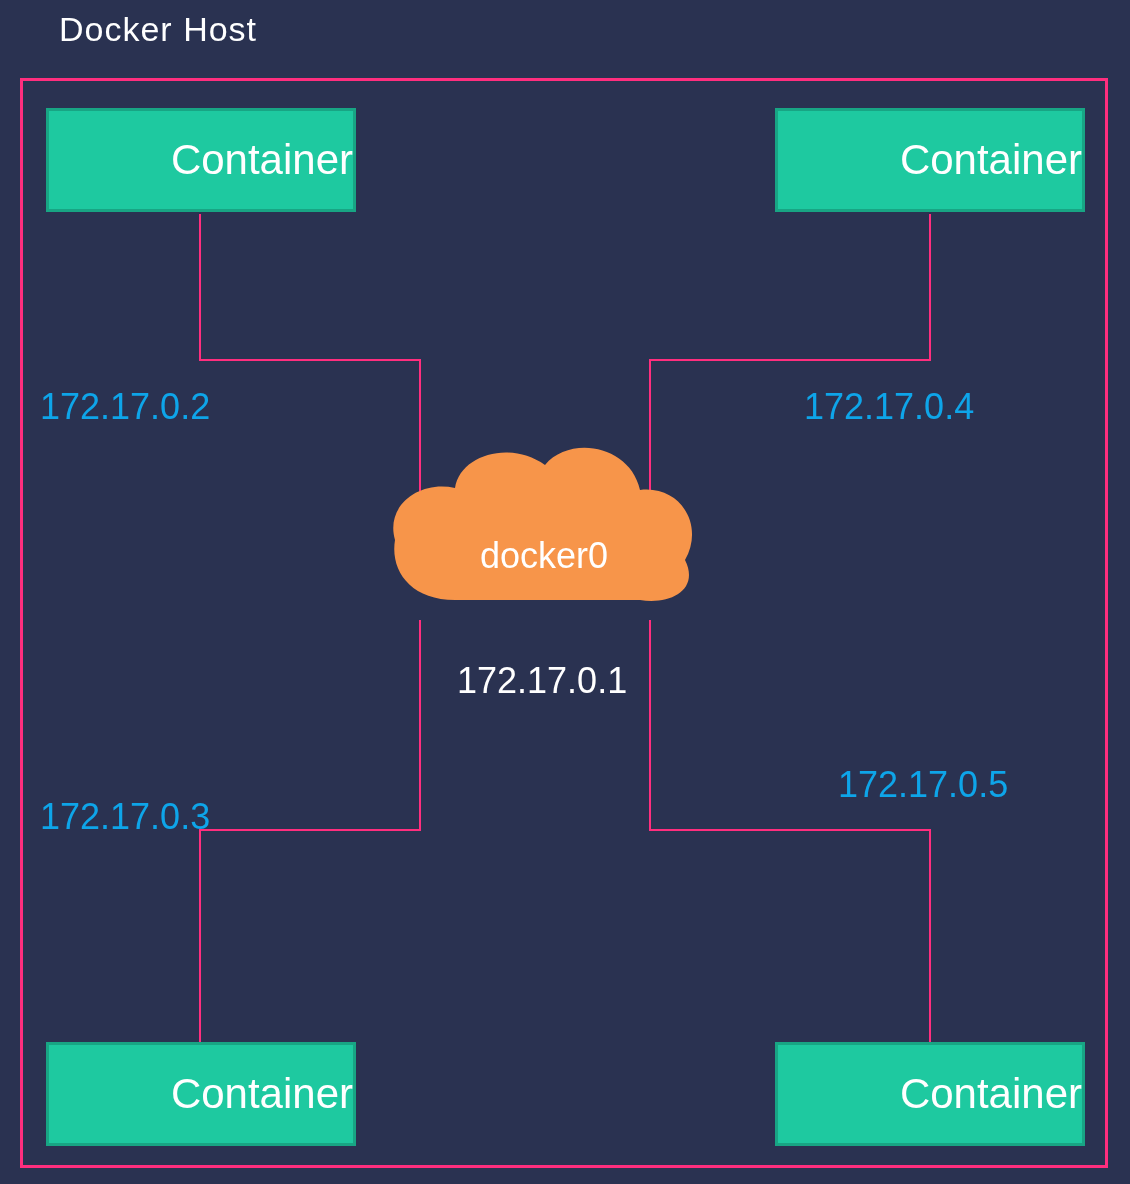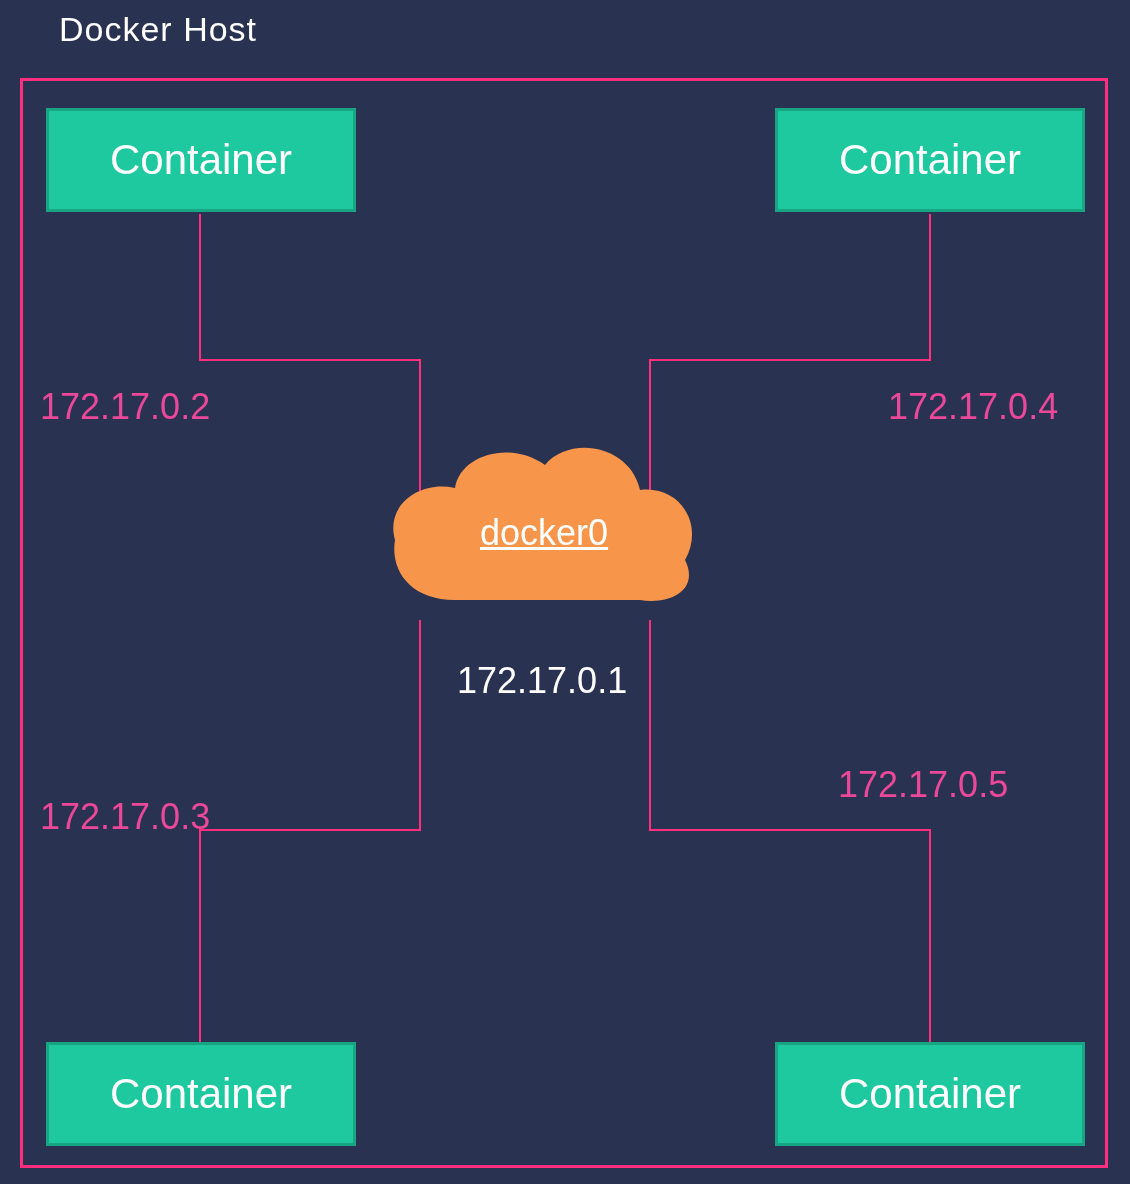--- a/index.html
+++ b/index.html
@@ -29,30 +29,30 @@
     border: 3px solid #ff2e7e;
   }
   .container-box {
     position: absolute;
     width: 310px;
     height: 104px;
     background: #1ec9a0;
     border: 3px solid #18a584;
     display: flex;
     align-items: center;
-    justify-content: center;
+    justify-content: flex-end;
     font-size: 42px;
     font-weight: 300;
     color: #ffffff;
   }
   .ip-label {
     position: absolute;
     font-size: 36px;
     font-weight: 300;
-    color: #ec4899;
+    color: #0ea5e9;
   }
   .bridge-label {
     position: absolute;
     font-size: 36px;
     font-weight: 300;
     color: #ffffff;
   }
   .bridge-ip {
     position: absolute;
     font-size: 36px;
@@ -95,33 +95,33 @@
              C 40 170, 20 140, 25 110
              C 15 75, 50 50, 85 58
              C 90 25, 140 10, 175 35
              C 200 5, 260 15, 270 60
              C 310 55, 335 95, 315 130
              C 330 160, 300 175, 270 170
              Z" fill="#f7954a"></path>
   </svg>
 </div>
 
-<div class="bridge-label" style="left:480px; top:512px;text-decoration:underline;">docker0</div>
+<div class="bridge-label" style="left:480px; top:535px;">docker0</div>
 
 <div class="bridge-ip" style="left:457px; top:660px;">172.17.0.1</div>
 
 <div class="container-box" style="left:46px; top:108px;">
   <span>Container</span>
 </div>
 <div class="ip-label" style="left:40px; top:386px;">172.17.0.2</div>
 
 <div class="container-box" style="left:775px; top:108px;">
   <span>Container</span>
 </div>
-<div class="ip-label" style="left:888px; top:386px;">172.17.0.4</div>
+<div class="ip-label" style="left:804px; top:386px;">172.17.0.4</div>
 
 <div class="container-box" style="left:46px; top:1042px;">
   <span>Container</span>
 </div>
 <div class="ip-label" style="left:40px; top:796px;">172.17.0.3</div>
 
 <div class="container-box" style="left:775px; top:1042px;">
   <span>Container</span>
 </div>
 <div class="ip-label" style="left:838px; top:764px;">172.17.0.5</div>

